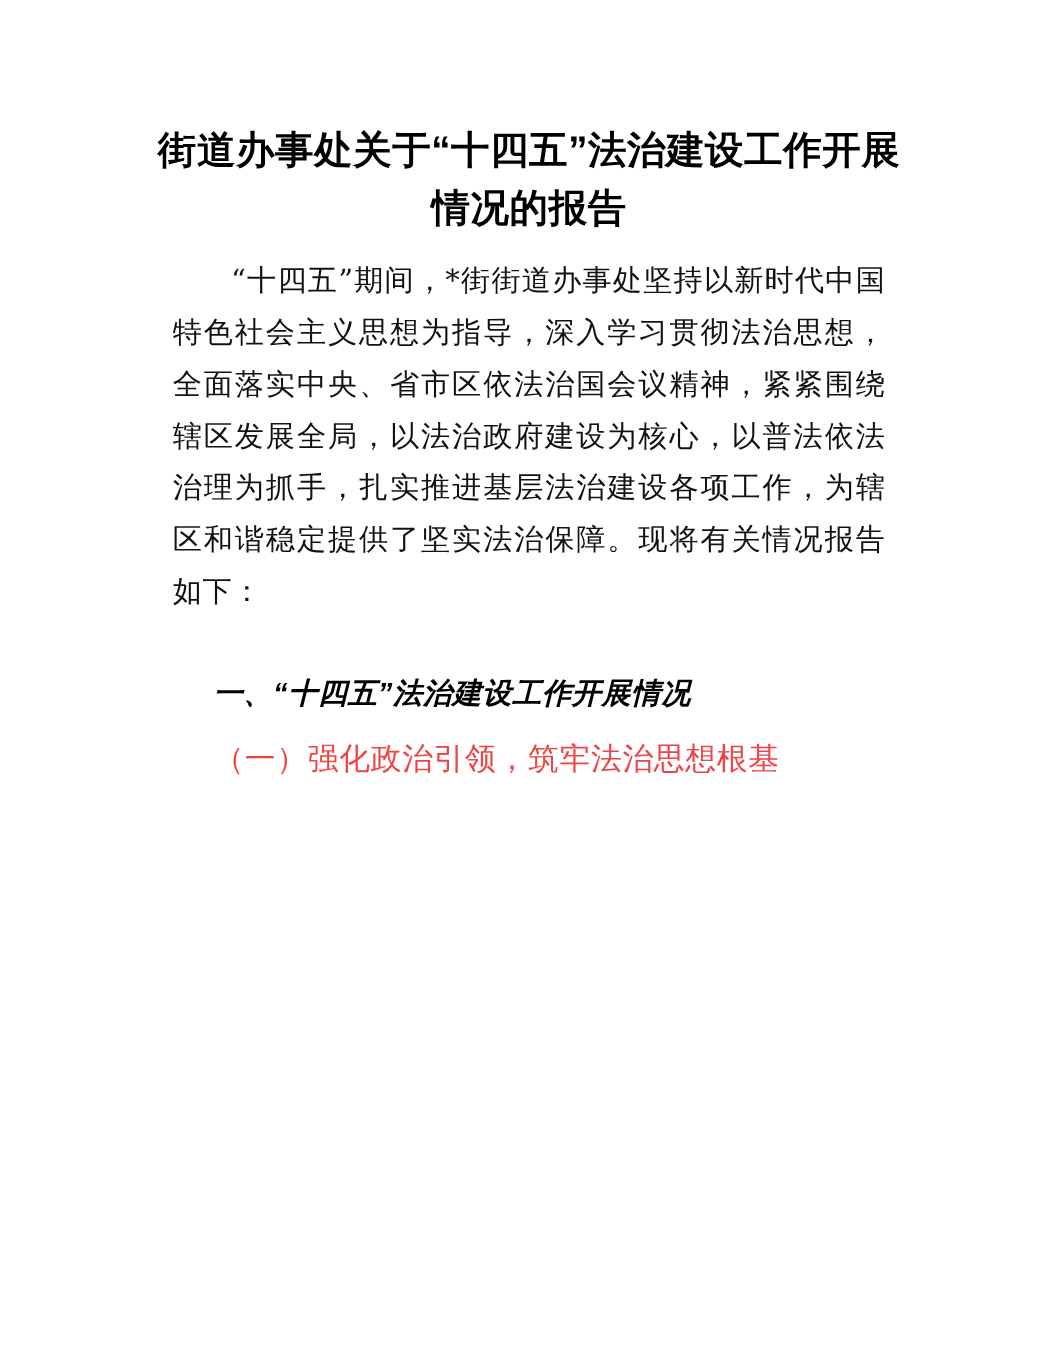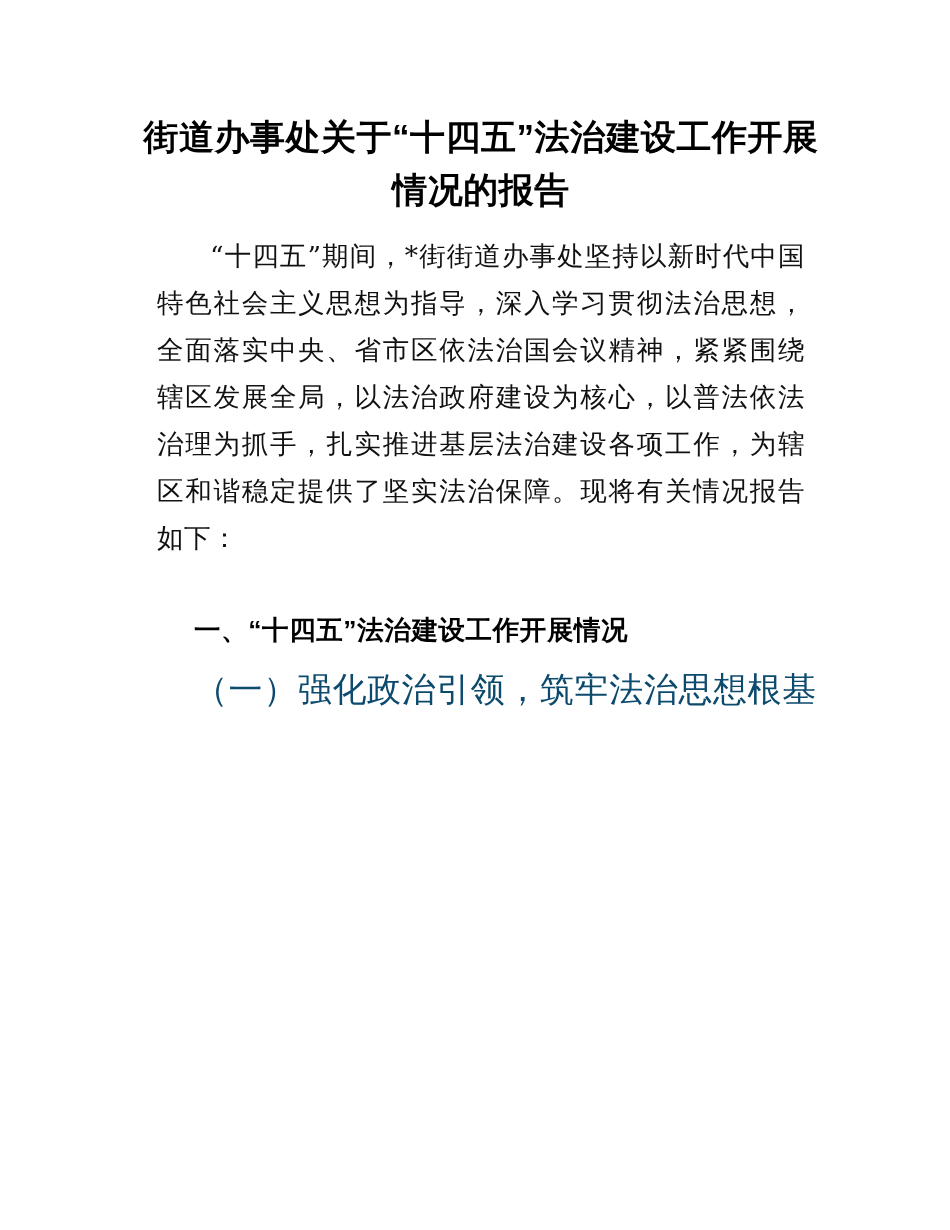--- a/index.html
+++ b/index.html
@@ -71,33 +71,34 @@
   .heading-1 {
     margin: 0;
     padding-top: 30px;
     font-family: "Liberation Sans", "DejaVu Sans", sans-serif;
     font-weight: 700;
     font-size: 26.5px;
     line-height: 47px;
     text-indent: 53px;
     letter-spacing: 0.6px;
     color: #000000;
+    font-style: italic;
   }
 
   
   .heading-2 {
     margin: 0;
     padding-top: 12px;
     font-family: "Liberation Sans", "DejaVu Sans", sans-serif;
     font-weight: 400;
-    font-size: 34px;
+    font-size: 28px;
     line-height: 47px;
     text-indent: 53px;
     letter-spacing: 0.6px;
-    color: #0c4a6e;
+    color: #ef4444;
   }
 
   
   .lead-in {
     font-family: "Liberation Sans", "DejaVu Sans", sans-serif;
     font-weight: 700;
   }
 
   .latin {
     font-family: "Liberation Serif", serif;

